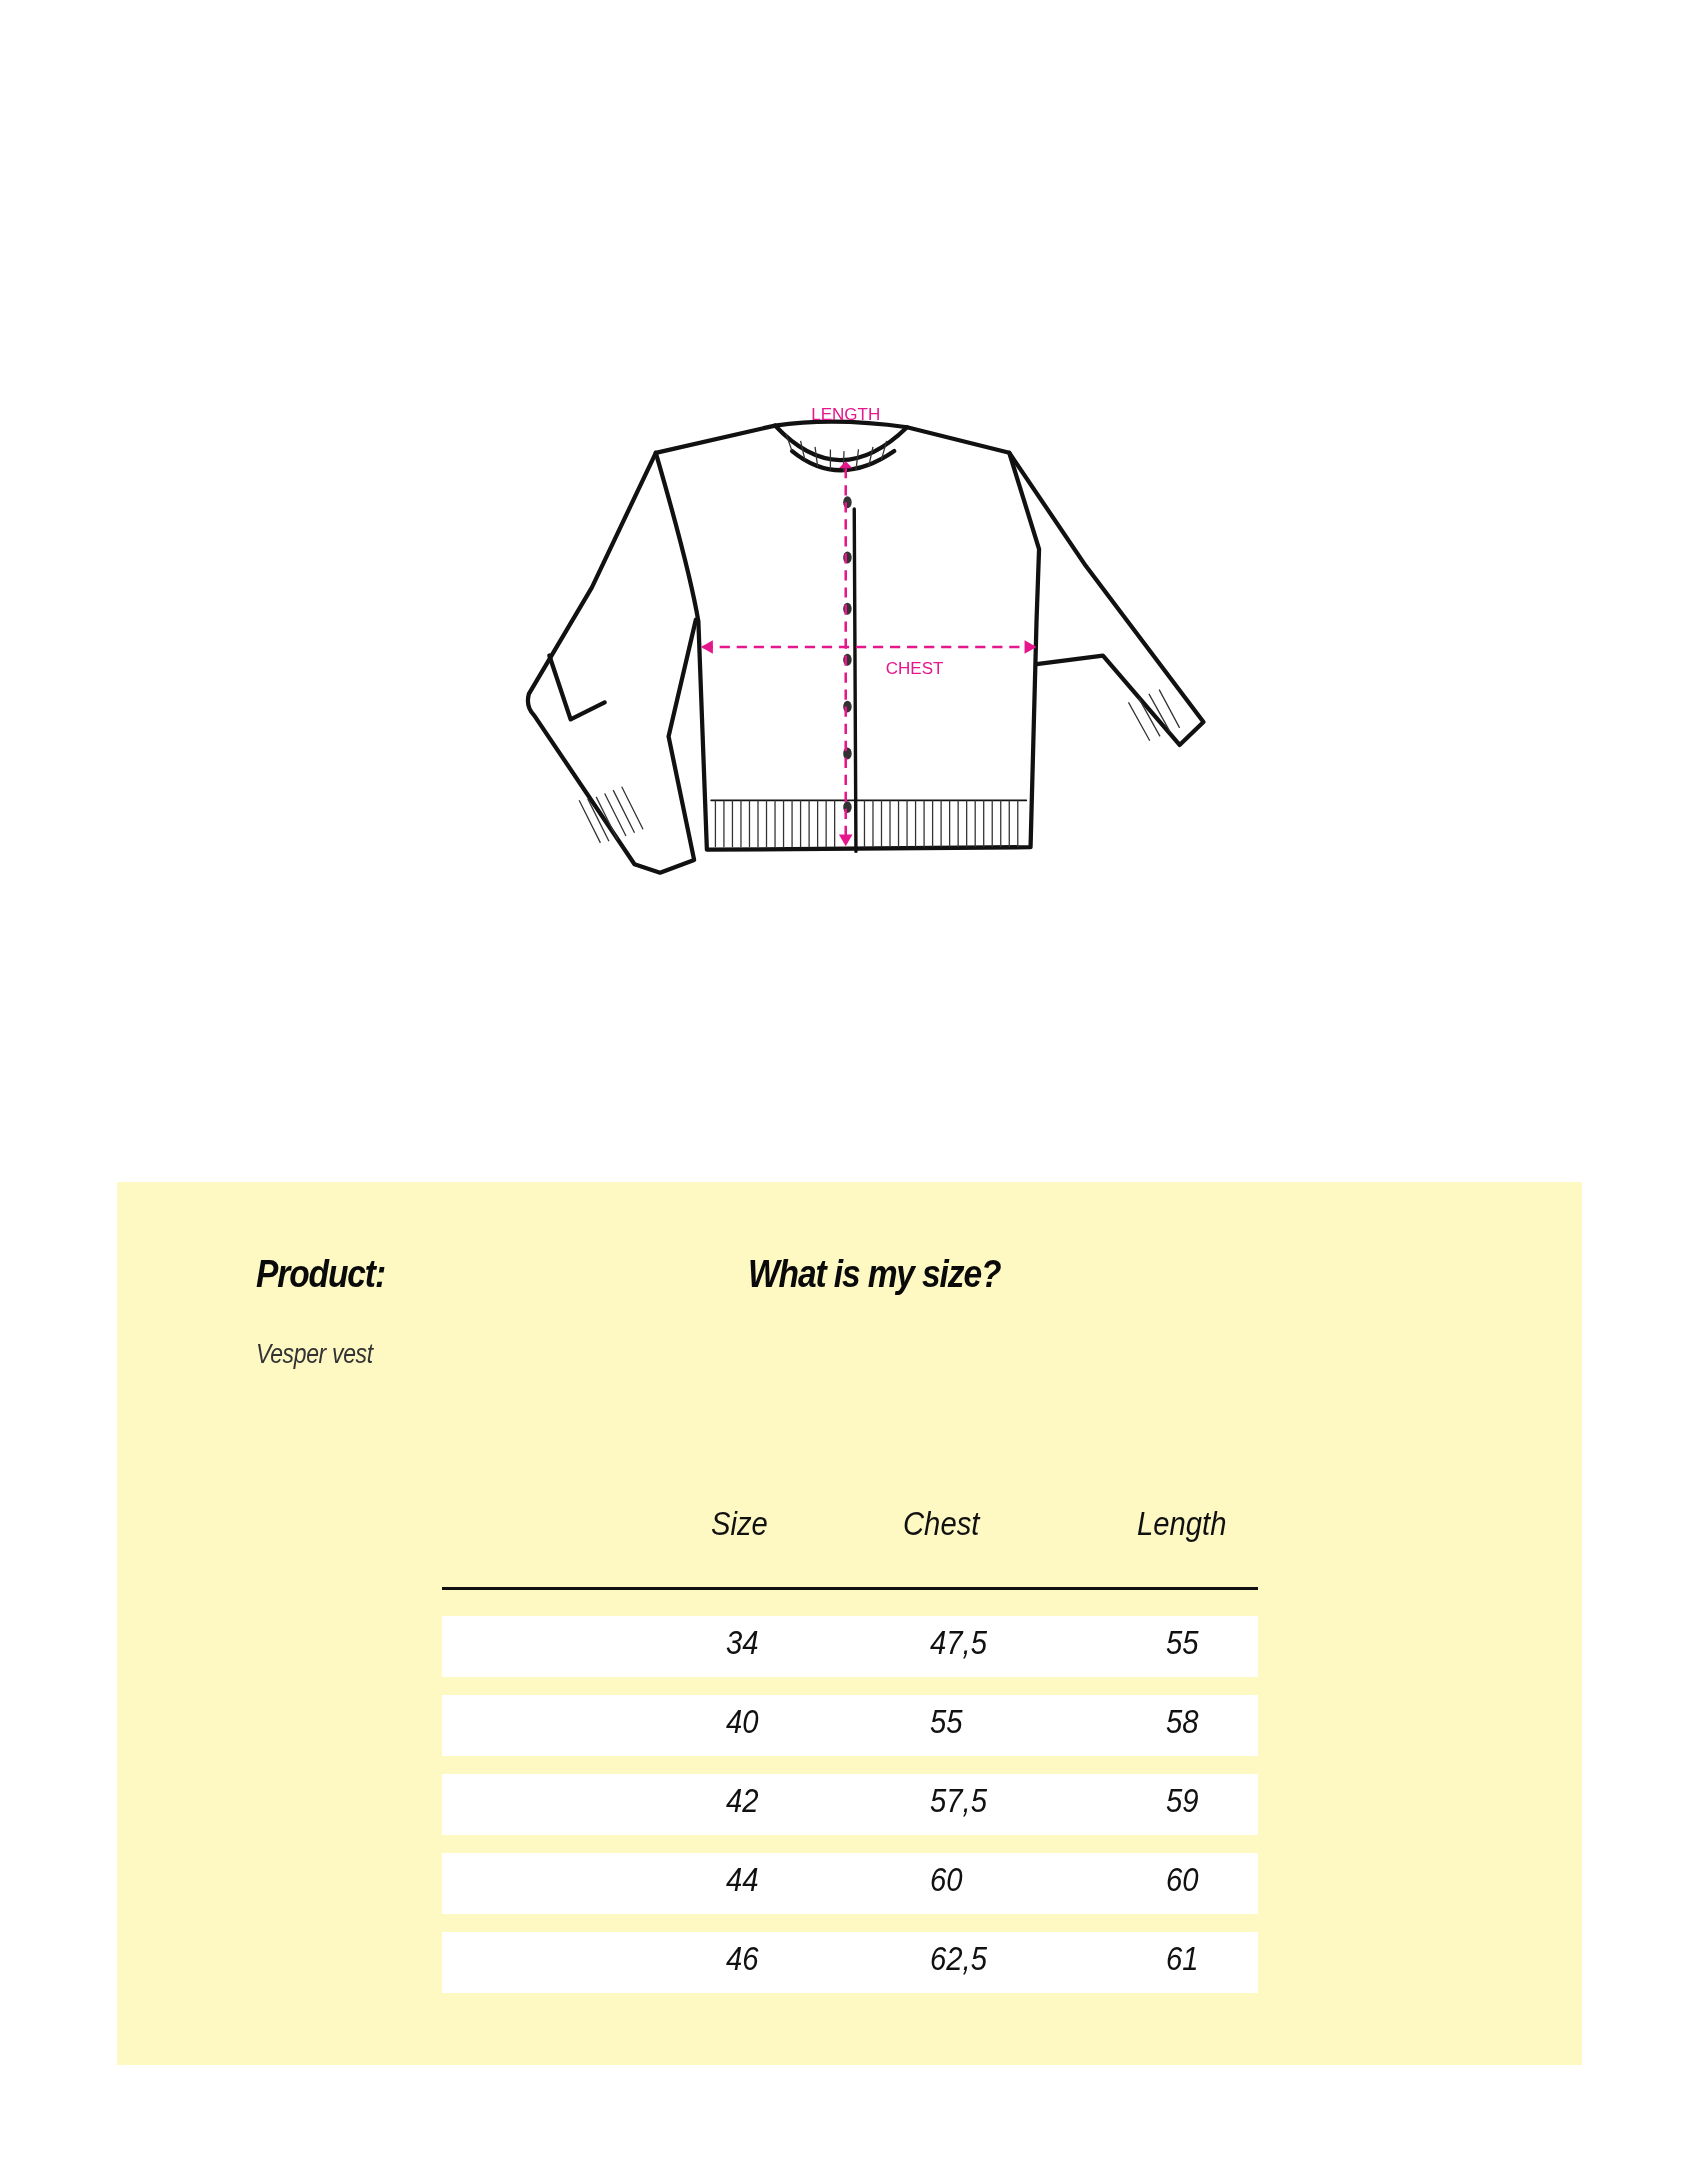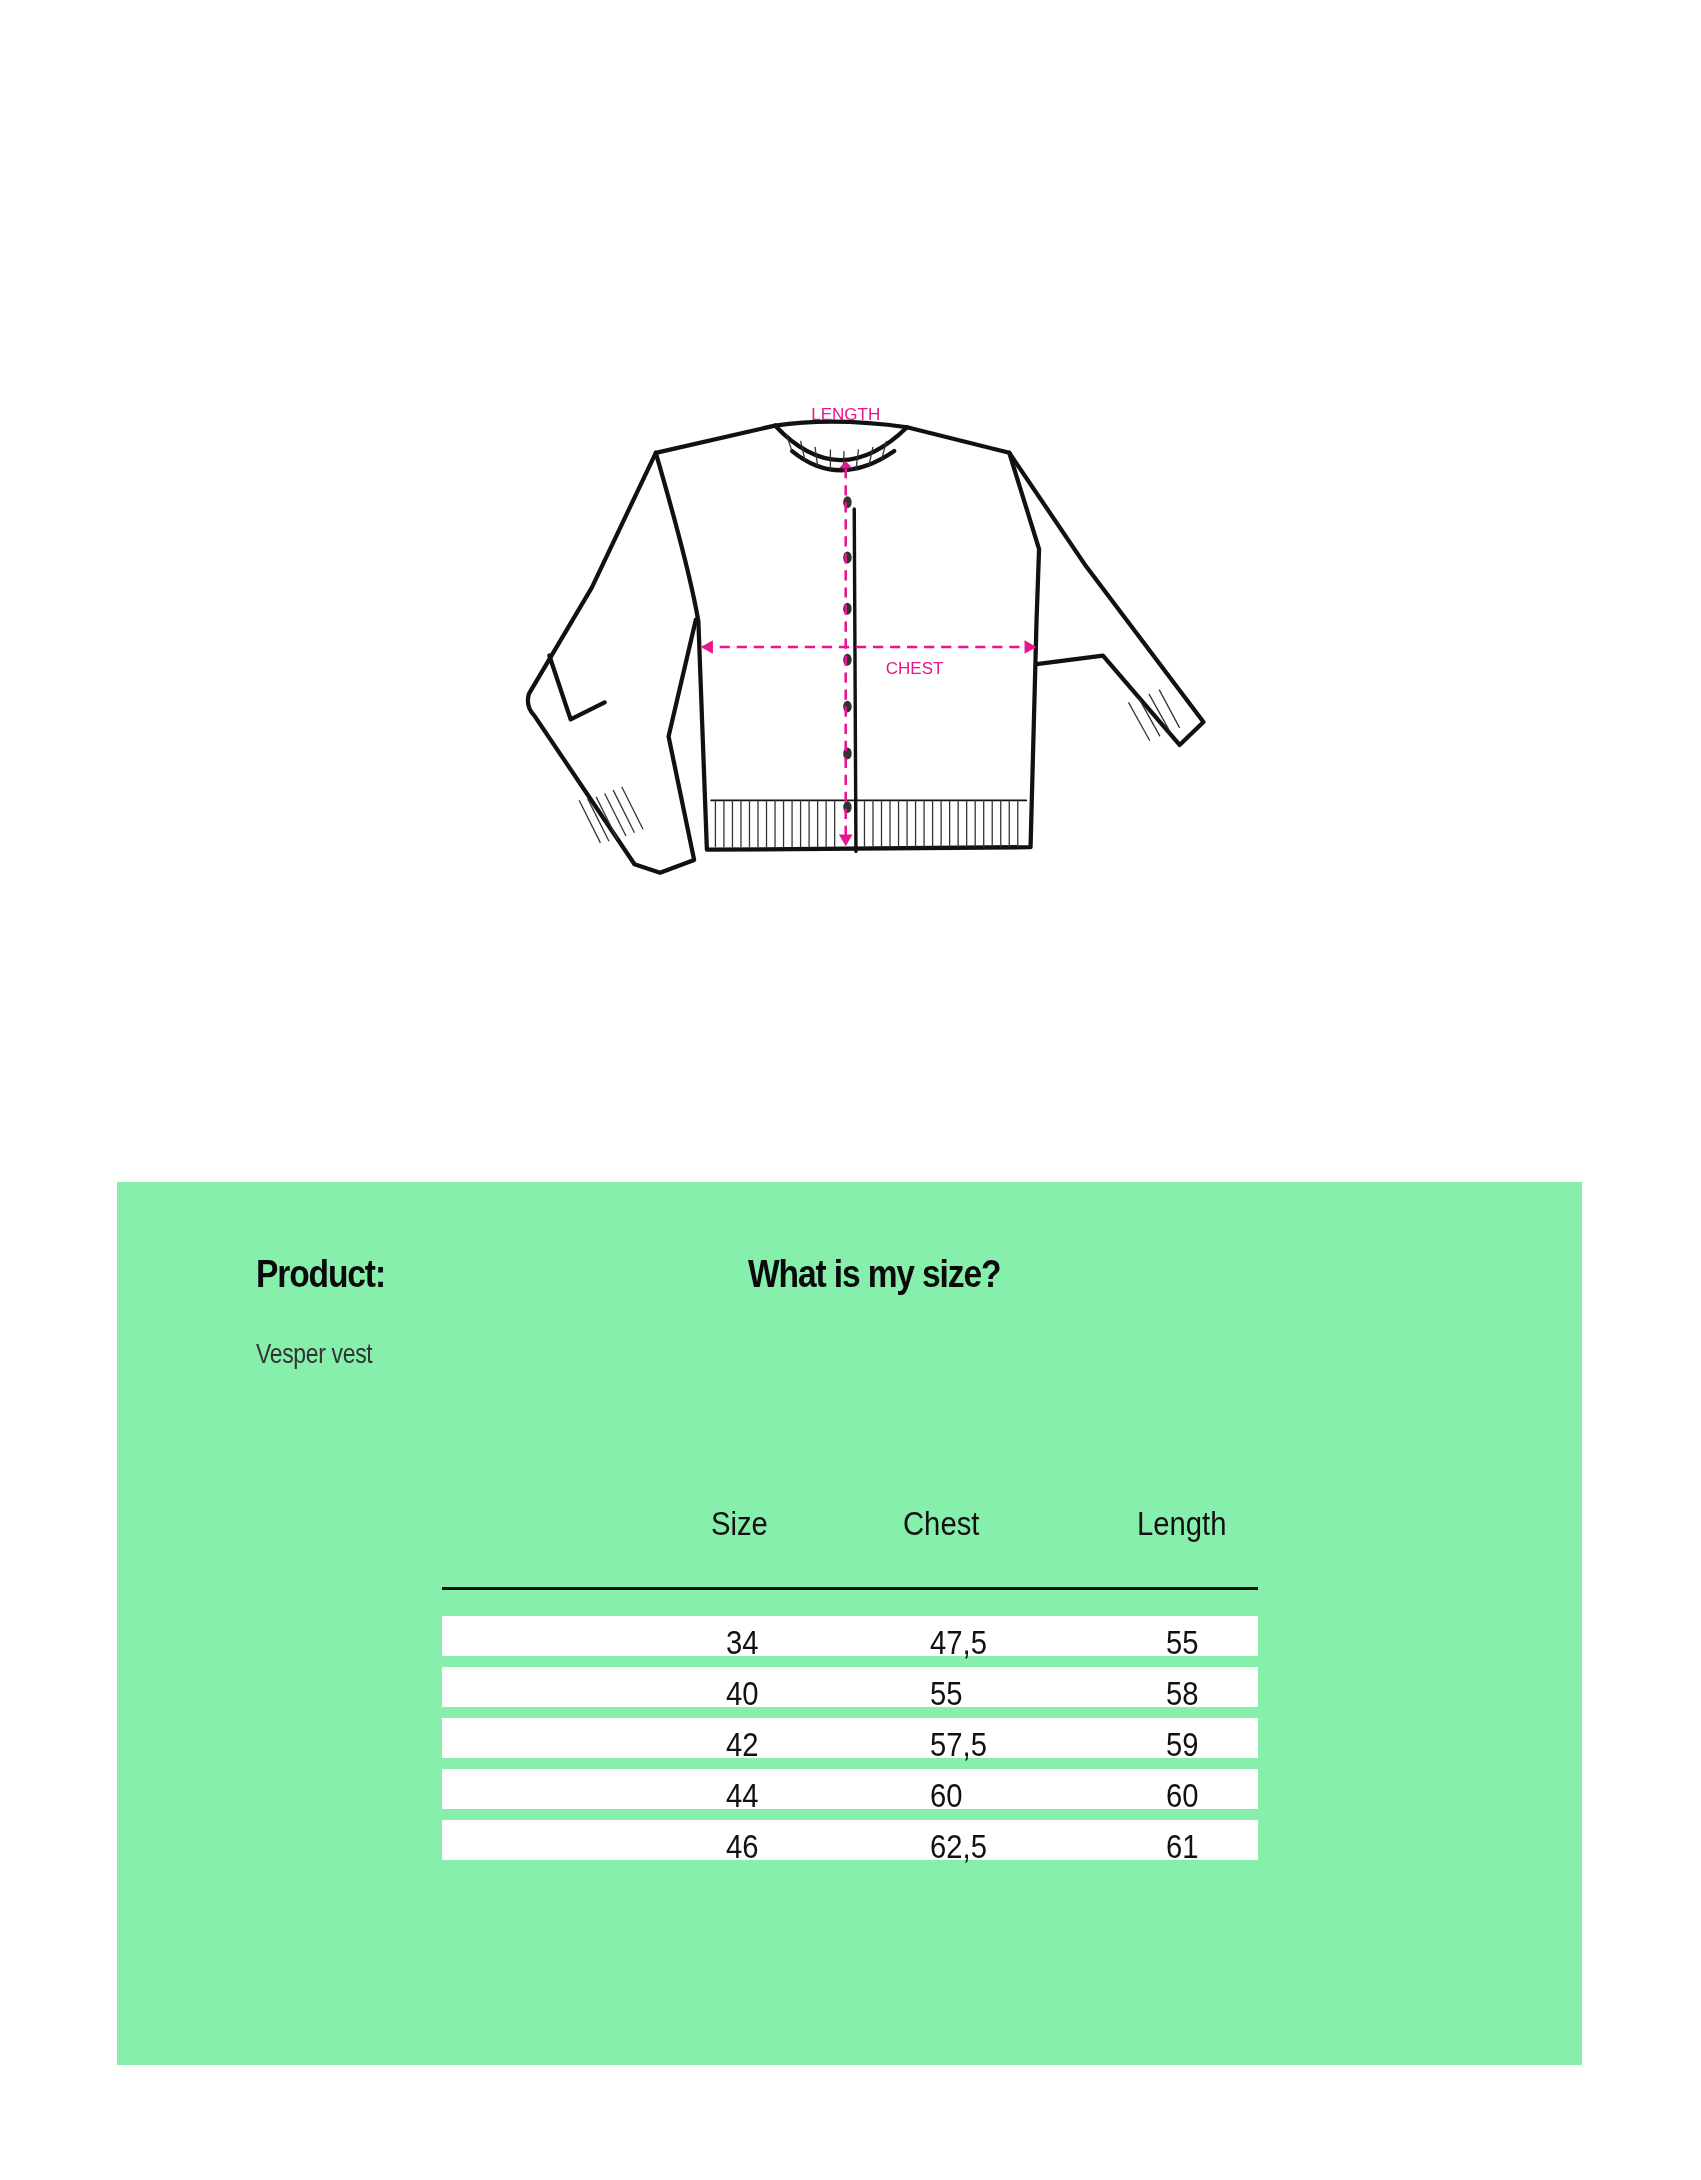--- a/index.html
+++ b/index.html
@@ -4,21 +4,22 @@
 <style>
   html, body { margin: 0; padding: 0; }
   body {
     width: 1701px; height: 2181px; background: #ffffff; position: relative; overflow: hidden;
     font-family: "Liberation Sans", "DejaVu Sans", sans-serif; color: #111;
   }
   .illustration { position: absolute; left: 498px; top: 400px; width: 767px; height: 494px; }
   .illustration svg { width: 100%; height: 100%; display: block; }
   .panel {
     position: absolute; left: 117px; top: 1182px; width: 1465px; height: 883px;
-    background: #86efac;
+    background: #fef9c3;
+    font-style: italic;
   }
   .label-heading {
     position: absolute; font-weight: bold; font-size: 39px; letter-spacing: -1.3px;
     transform: scaleX(0.86); transform-origin: left top; color: #0a0a0a;
   }
   .product-title { left: 139px; top: 70px; }
   .size-title { left: 631px; top: 70px; }
   .product-name {
     position: absolute; left: 139px; top: 156px; font-size: 28px; font-weight: 300;
     color: #333; transform: scaleX(0.82); transform-origin: left top; letter-spacing: -0.4px;
@@ -33,21 +34,21 @@
   .th {
     position: absolute; top: 0; font-size: 34px; color: #111; transform: scaleX(0.86);
     transform-origin: left top;
   }
   .th-size { left: 269px; }
   .th-chest { left: 461px; }
   .th-length { left: 695px; }
   .header-rule { position: absolute; left: 0; top: 83px; width: 816px; height: 2.6px; background: #111; }
   .rows { position: absolute; left: 0; top: 112px; width: 816px; }
   .row {
-    position: relative; height: 40px; background: #ffffff; margin-bottom: 11px;
+    position: relative; height: 61px; background: #ffffff; margin-bottom: 18px;
   }
   .cell {
     position: absolute; top: 6.8px; font-size: 34px; color: #111; transform: scaleX(0.86);
     transform-origin: left top;
   }
   .c-size { left: 284px; }
   .c-chest { left: 488px; }
   .c-length { left: 724px; }
 </style>
 </head>

